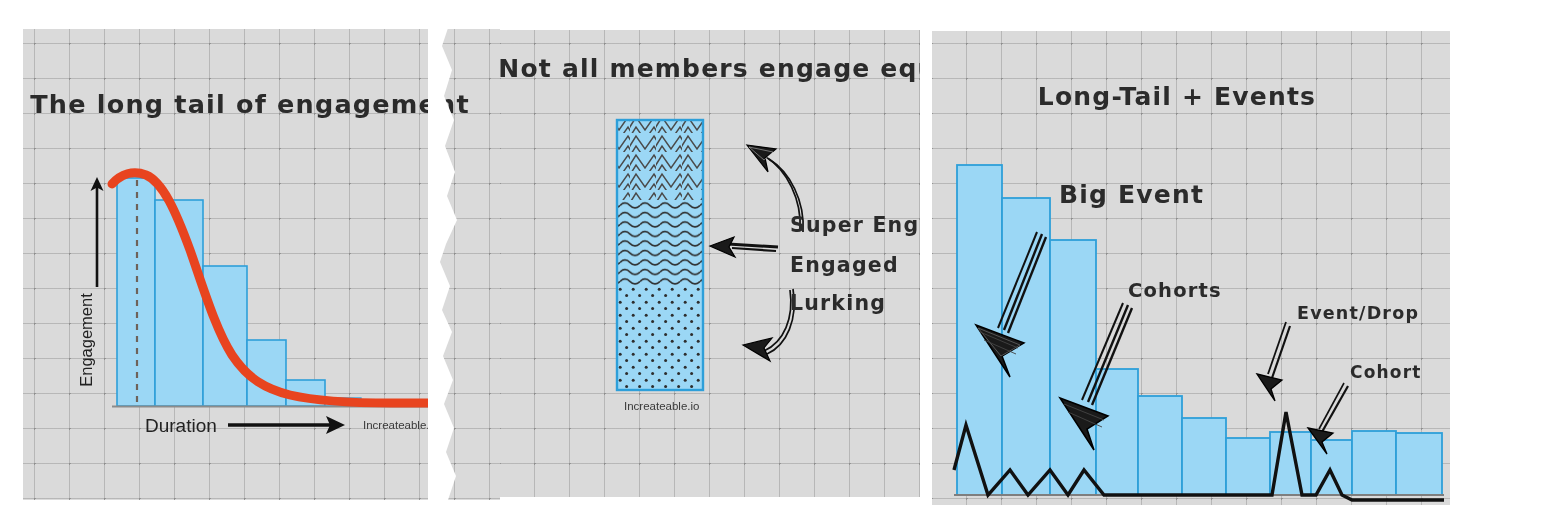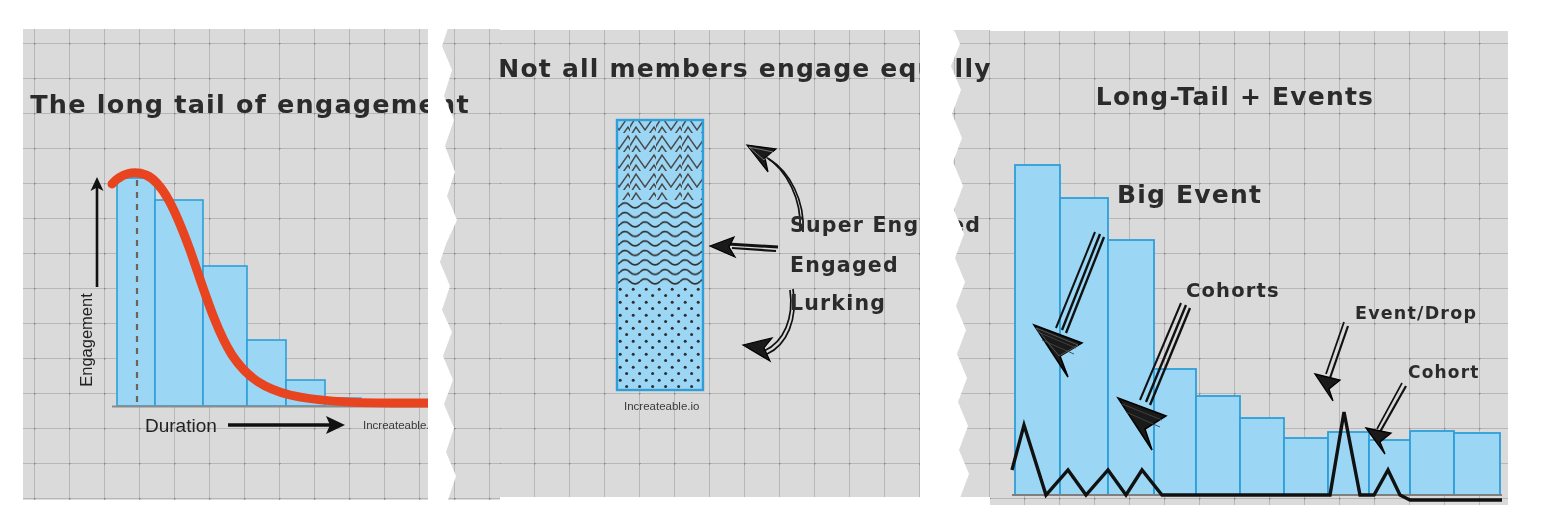--- a/index.html
+++ b/index.html
@@ -165,21 +165,21 @@
         L47 378 L38 402 L48 426 L39 450 L49 474 L40 498 L46 528
         L0 528 L0 0 Z"></path>
       <path fill="#ffffff" d="M86 0
         L92 22 L83 46 L93 70 L84 94 L94 118 L85 142 L95 166 L86 190
         L96 214 L87 238 L97 262 L88 286 L98 310 L89 334 L99 358
         L90 382 L100 406 L91 430 L101 454 L92 478 L98 502 L94 528
         L110 528 L110 0 Z"></path>
     </svg>
   </div>
 
-  <div class="panel" id="p3" style="left:990px;width:558px;">
+  <div class="panel" id="p3" style="left:932px;width:558px;">
     <div class="paper"></div>
     <svg class="content" viewBox="0 0 558 528" preserveAspectRatio="none">
 
       <g>
         <rect x="25" y="165" width="45" height="330" fill="#9bd7f5" stroke="#2e9fd9" stroke-width="1.8"></rect>
         <rect x="70" y="198" width="48" height="297" fill="#9bd7f5" stroke="#2e9fd9" stroke-width="1.8"></rect>
         <rect x="118" y="240" width="46" height="255" fill="#9bd7f5" stroke="#2e9fd9" stroke-width="1.8"></rect>
         <rect x="164" y="369" width="42" height="126" fill="#9bd7f5" stroke="#2e9fd9" stroke-width="1.8"></rect>
         <rect x="206" y="396" width="44" height="99" fill="#9bd7f5" stroke="#2e9fd9" stroke-width="1.8"></rect>
         <rect x="250" y="418" width="44" height="77" fill="#9bd7f5" stroke="#2e9fd9" stroke-width="1.8"></rect>

